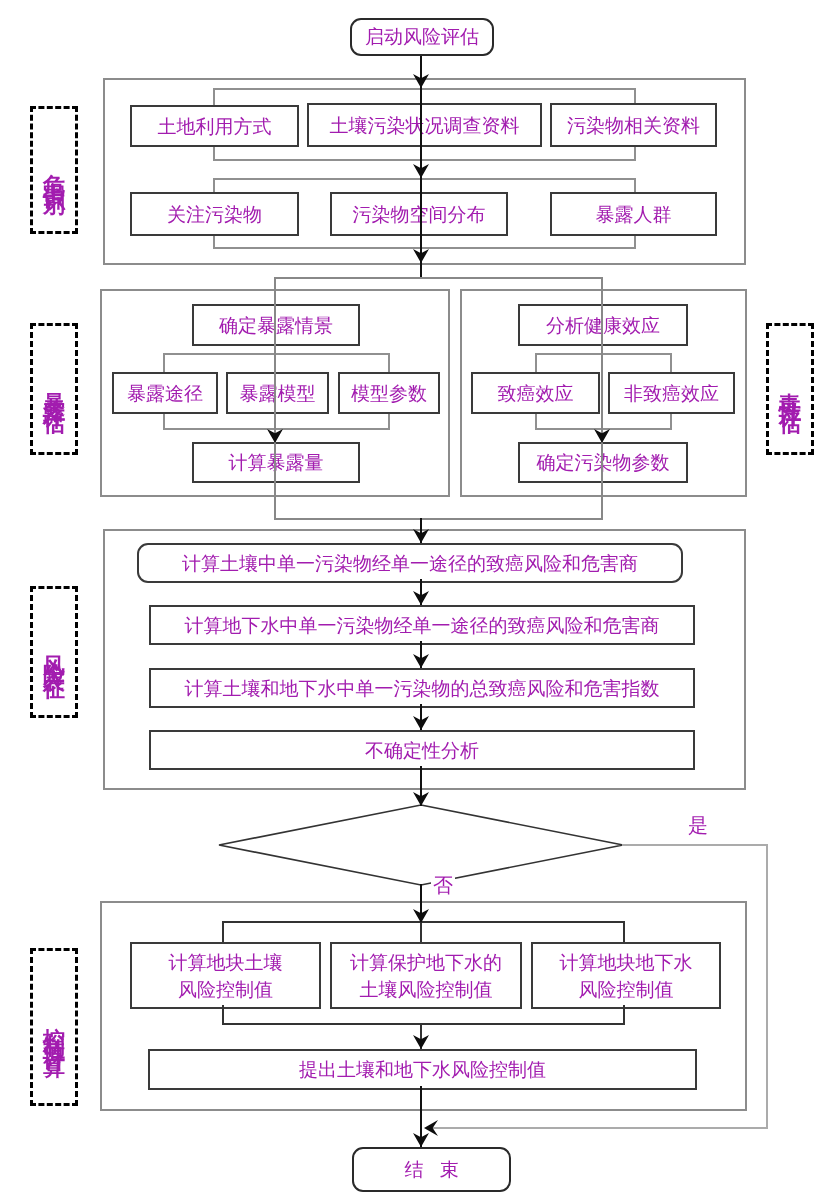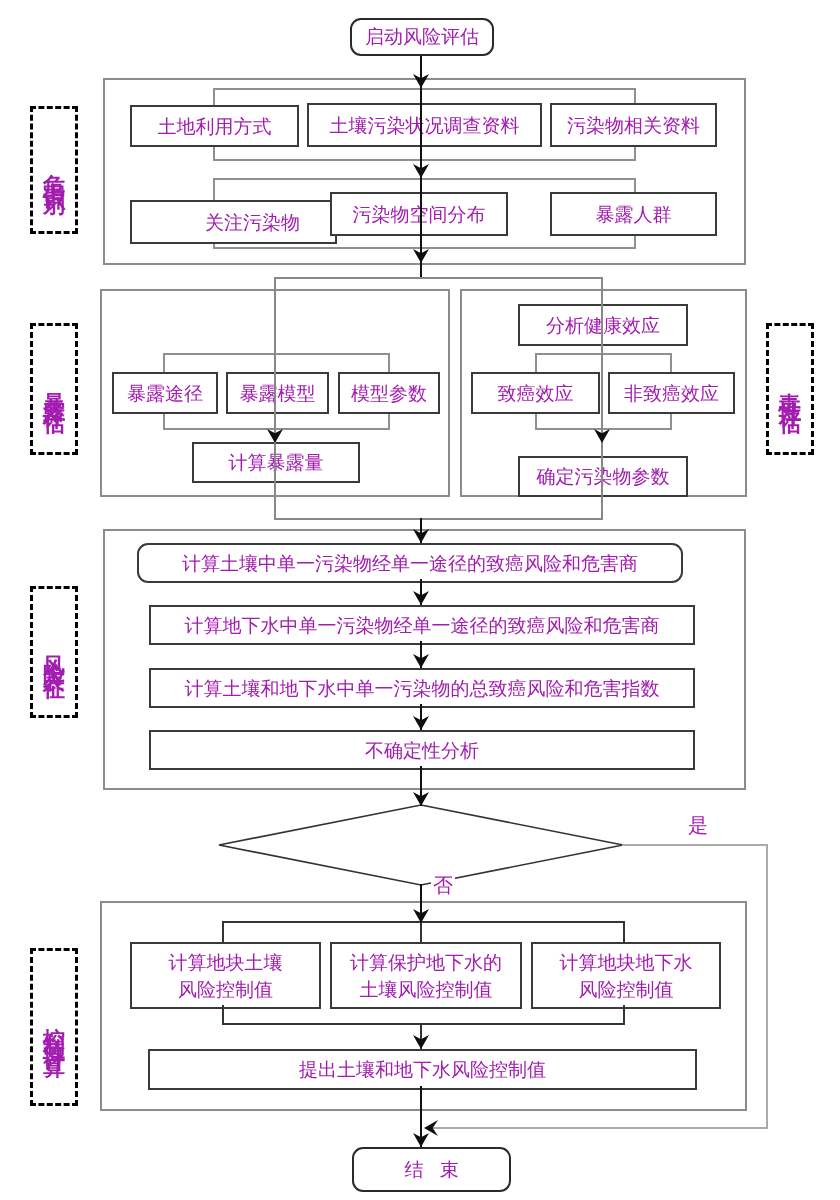--- a/index.html
+++ b/index.html
@@ -58,33 +58,34 @@
   <div class="stage" style="left:30px;top:323px;width:42px;height:126px;">暴露评估</div>
   <div class="stage" style="left:766px;top:323px;width:42px;height:126px;">毒性评估</div>
   <div class="stage" style="left:30px;top:586px;width:42px;height:126px;">风险表征</div>
   <div class="stage" style="left:30px;top:948px;width:42px;height:152px;">控制值计算</div>
 
   <div class="rounded" style="left:350px;top:18px;width:140px;height:34px;">启动风险评估</div>
 
   <div class="box" style="left:130px;top:105px;width:165px;height:38px;">土地利用方式</div>
   <div class="box" style="left:307px;top:103px;width:231px;height:40px;">土壤污染状况调查资料</div>
   <div class="box" style="left:550px;top:103px;width:163px;height:40px;text-align:center;">污染物相关资料</div>
-  <div class="box" style="left:130px;top:200px;width:165px;height:40px;padding-left:38px;">关注污染物</div>
+  <div class="box" style="left:130px;top:192px;width:165px;height:40px;">关注污染物</div>
   <div class="box" style="left:330px;top:192px;width:174px;height:40px;">污染物空间分布</div>
   <div class="box" style="left:550px;top:192px;width:163px;height:40px;">暴露人群</div>
 
+  <div class="box" style="left:192px;top:304px;width:164px;height:38px;">确定暴露情景</div>
   <div class="box" style="left:112px;top:372px;width:102px;height:38px;">暴露途径</div>
   <div class="box" style="left:226px;top:372px;width:99px;height:38px;">暴露模型</div>
   <div class="box" style="left:338px;top:372px;width:98px;height:38px;">模型参数</div>
   <div class="box" style="left:192px;top:442px;width:164px;height:37px;">计算暴露量</div>
 
   <div class="box" style="left:518px;top:304px;width:166px;height:38px;">分析健康效应</div>
   <div class="box" style="left:471px;top:372px;width:125px;height:38px;">致癌效应</div>
   <div class="box" style="left:608px;top:372px;width:123px;height:38px;">非致癌效应</div>
-  <div class="box" style="left:518px;top:456px;width:166px;height:37px;">确定污染物参数</div>
+  <div class="box" style="left:518px;top:442px;width:166px;height:37px;">确定污染物参数</div>
 
   <div class="box" style="left:137px;top:543px;width:542px;height:36px;border-radius:11px;">计算土壤中单一污染物经单一途径的致癌风险和危害商</div>
   <div class="box" style="left:149px;top:605px;width:542px;height:36px;">计算地下水中单一污染物经单一途径的致癌风险和危害商</div>
   <div class="box" style="left:149px;top:668px;width:542px;height:36px;">计算土壤和地下水中单一污染物的总致癌风险和危害指数</div>
   <div class="box" style="left:149px;top:730px;width:542px;height:36px;">不确定性分析</div>
 
   <div class="diamond-wrap" style="left:218px;top:804px;width:406px;height:82px;">
     <svg width="406" height="82" viewBox="0 0 406 82">
       <polygon points="203,1 405,41 203,81 1,41" fill="#ffffff" stroke="#333333" stroke-width="1.6"></polygon>
     </svg>

